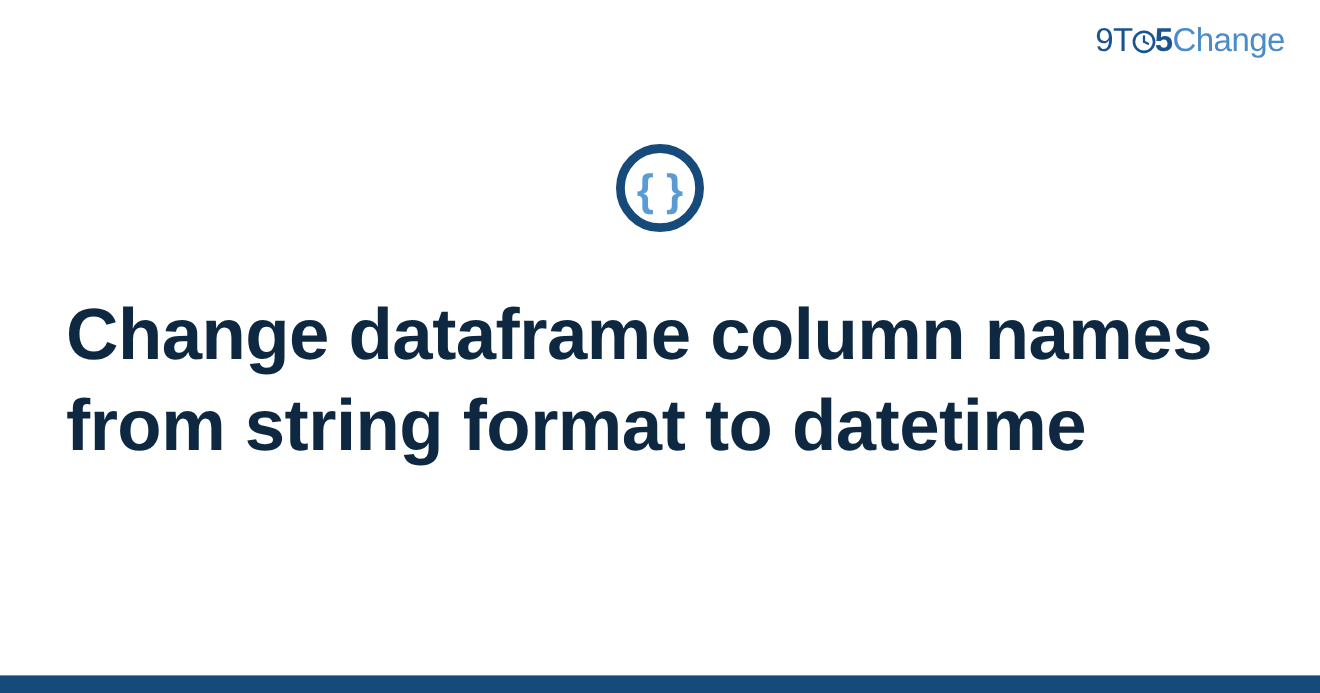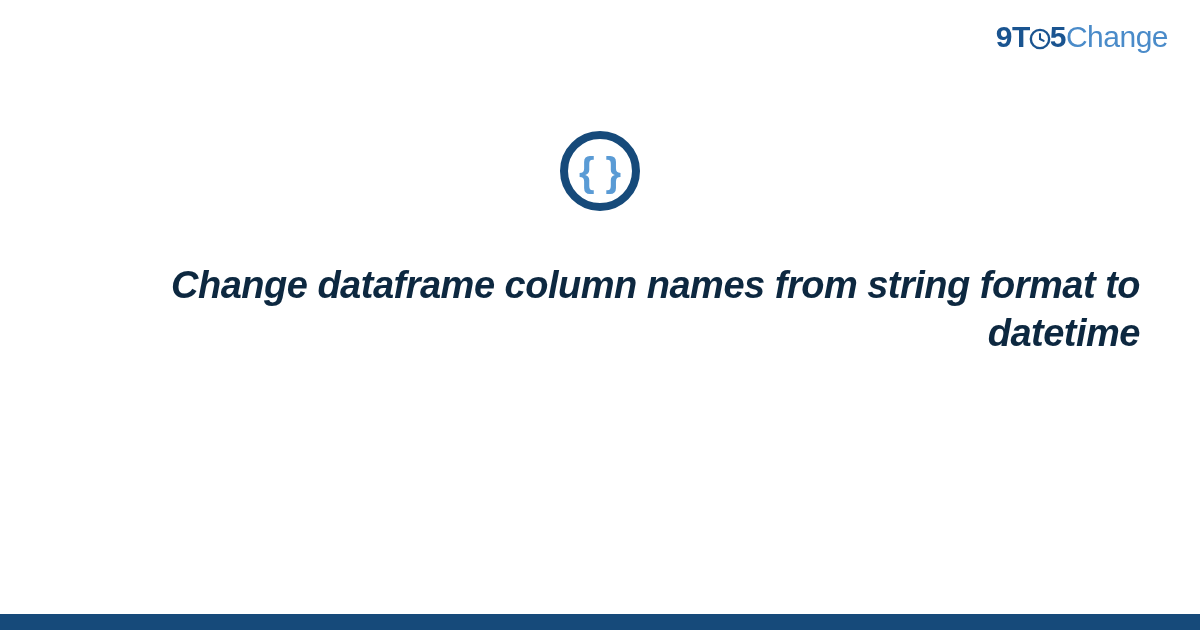--- a/index.html
+++ b/index.html
@@ -18,21 +18,21 @@
     .header-logo {
       position: absolute;
       top: 20px;
       right: 32px;
       font-size: 30px;
       font-weight: 600;
       letter-spacing: -0.5px;
     }
     .header-logo .nine-t {
       color: #1a5490;
-      font-weight: 700;
+      font-weight: 400;
       margin-left: 43px;
     }
     .header-logo .clock-o {
       display: inline-block;
       position: relative;
       color: #1a5490;
       font-weight: 700;
     }
     .header-logo .five {
       color: #1a5490;
@@ -55,28 +55,27 @@
       left: 50%;
       transform: translateX(-50%);
       width: 82px;
       height: 82px;
     }
     .title {
       position: absolute;
       top: 262px;
       left: 0;
       right: 0;
-      text-align: right;
+      text-align: left;
       padding: 0 60px;
-      font-size: 38px;
+      font-size: 66px;
       font-weight: 700;
       color: #0d2840;
       line-height: 1.25;
       letter-spacing: -0.5px;
-      font-style: italic;
     }
     .bottom-bar {
       position: absolute;
       bottom: 0;
       left: 0;
       right: 0;
       height: 16px;
       background: #164a7a;
     }
   </style>

